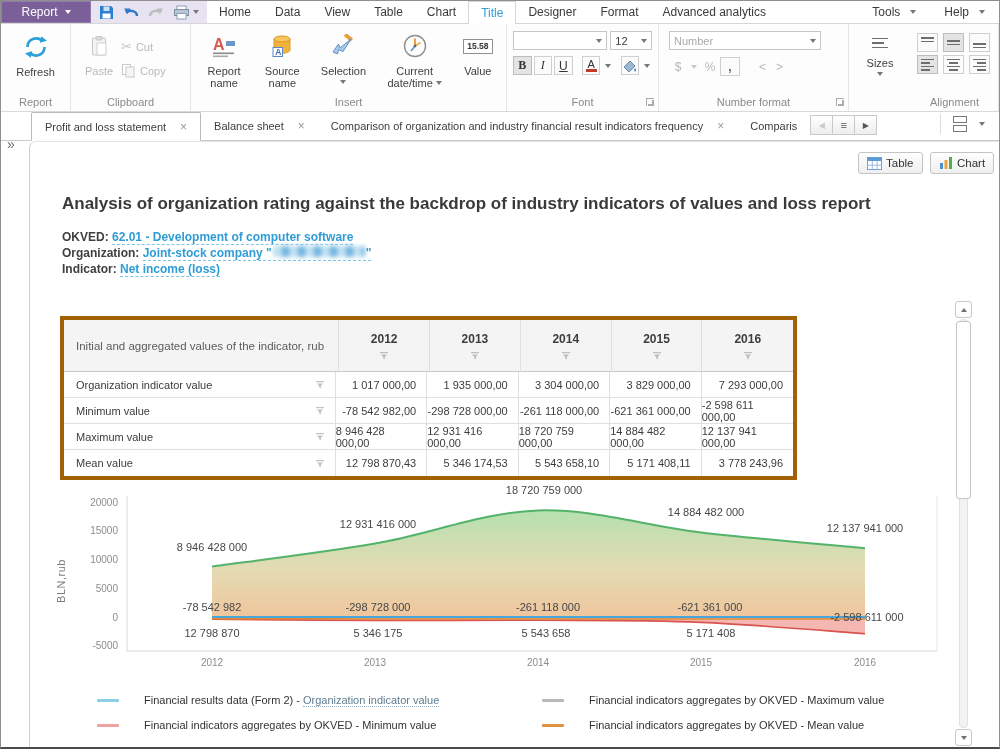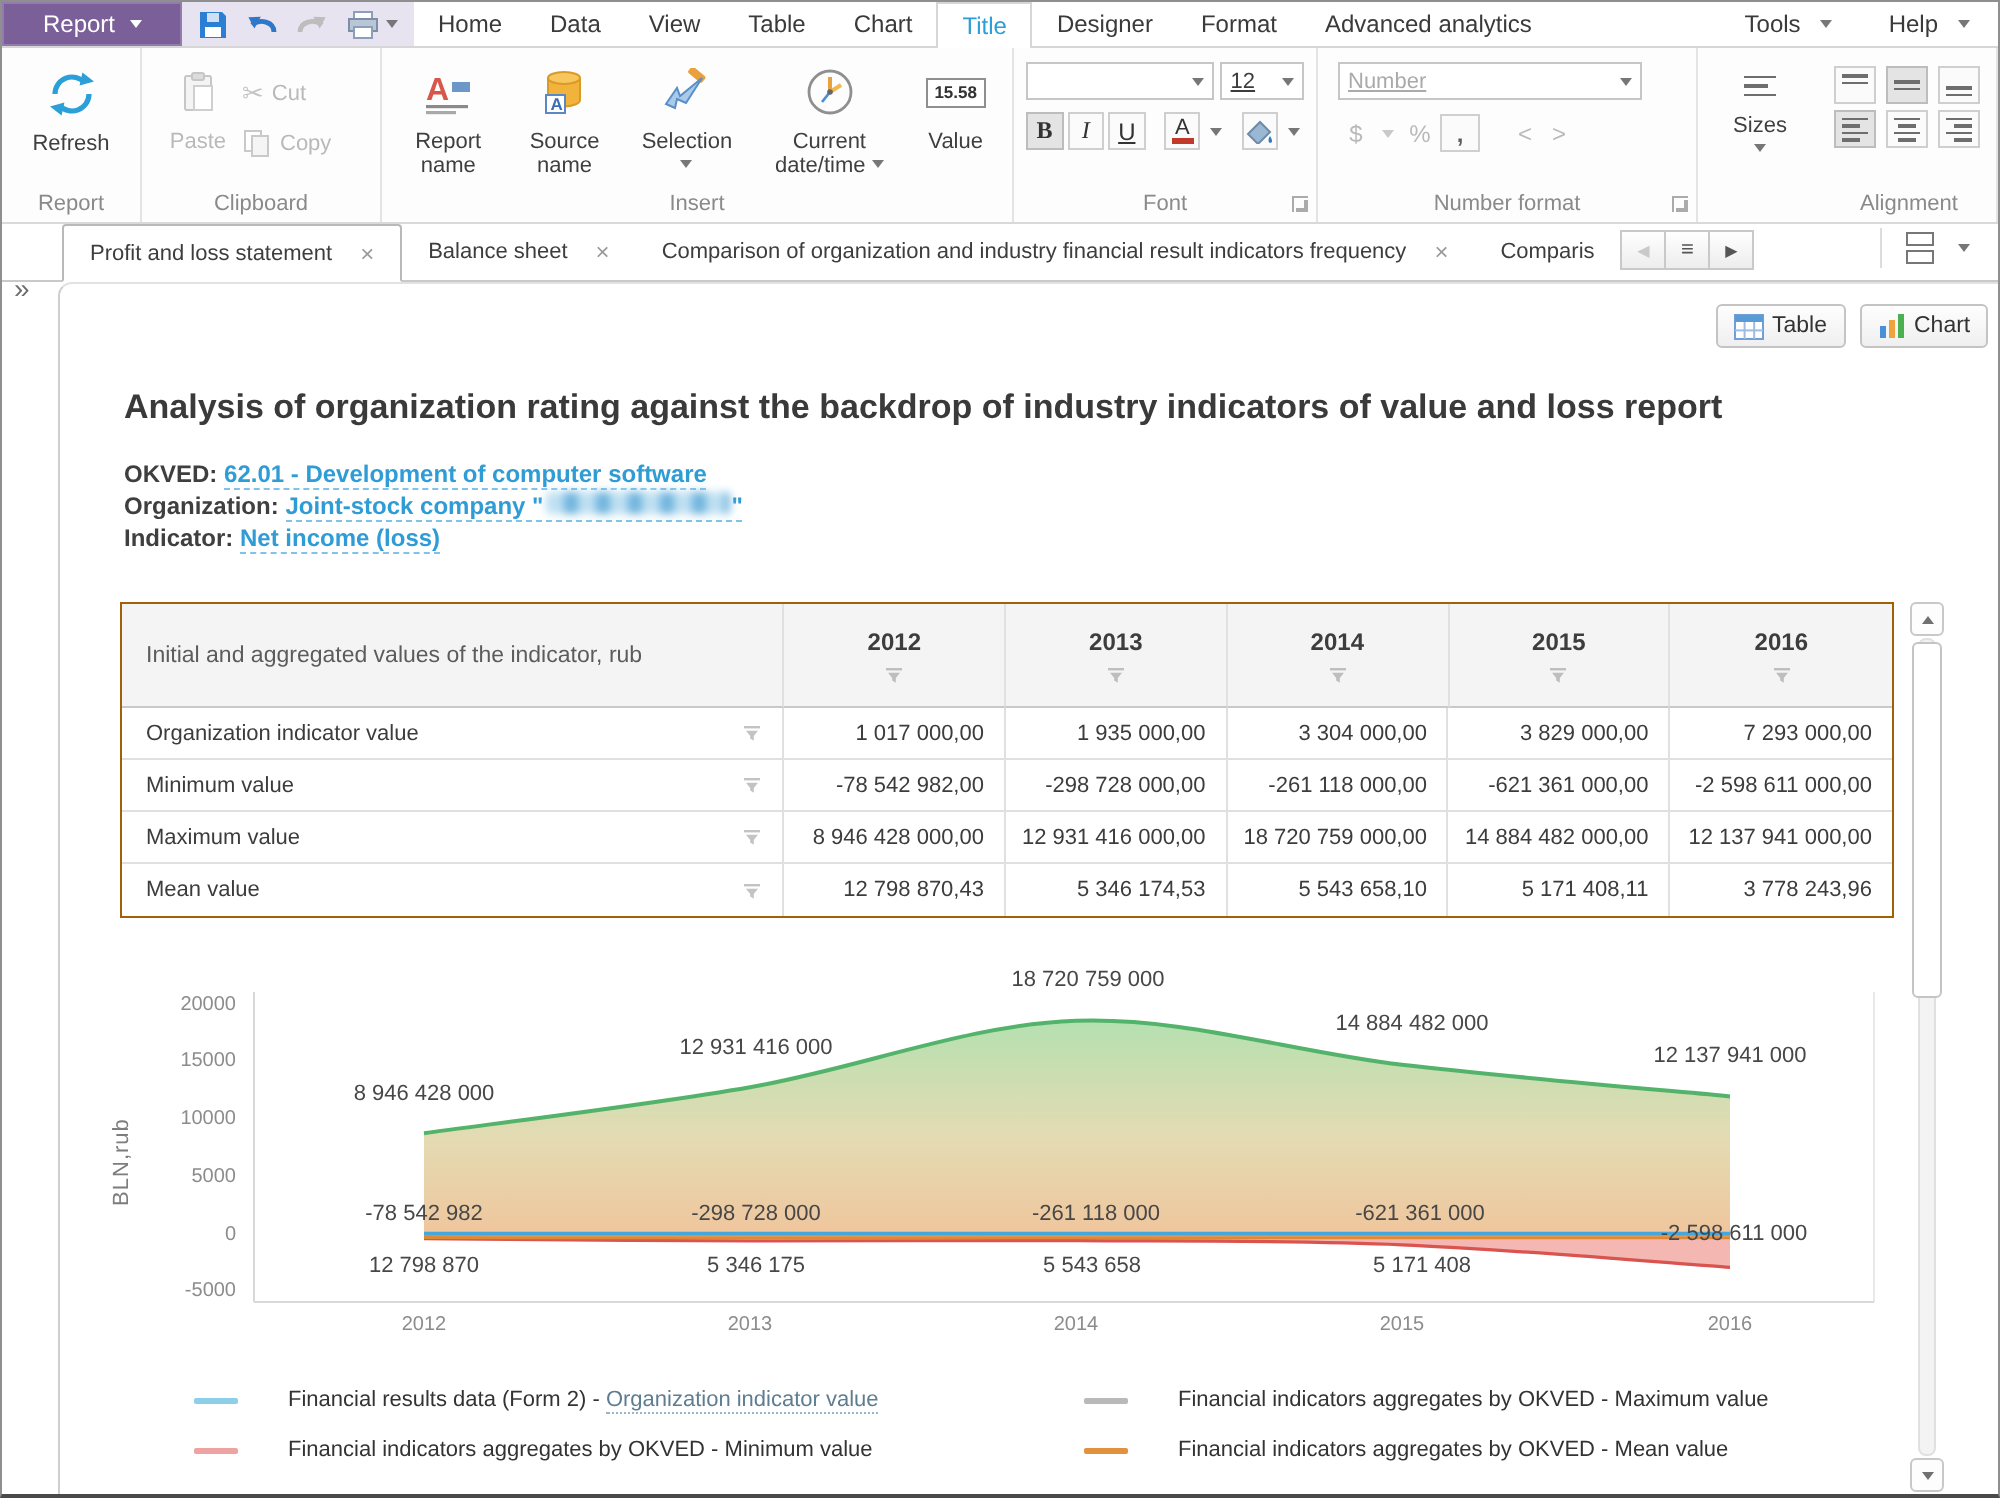--- a/index.html
+++ b/index.html
@@ -26,21 +26,21 @@
   
   .ribbon { position:absolute; left:0; top:23px; width:100%; height:88px; background:#fdfdfd; border-bottom:1px solid #d9d9d9; display:flex; }
   .rgroup { position:relative; border-right:1px solid #e4e4e4; height:100%; padding-top:5px; }
   .rgroup-label { position:absolute; bottom:3px; left:0; width:100%; text-align:center; font-size:11px; color:#8a8a8a; }
   .launcher { position:absolute; right:4px; bottom:5px; width:8px; height:8px; border-top:1px solid #ababab; border-left:1px solid #ababab; }
   .launcher::after { content:""; position:absolute; right:0; bottom:0; width:4px; height:4px; border-right:2px solid #ababab; border-bottom:2px solid #ababab; }
   .bigbtn { display:flex; flex-direction:column; align-items:center; justify-content:flex-start; font-size:11px; color:#3f3f3f; text-align:center; line-height:12px; }
   .bigbtn .ic { height:30px; display:flex; align-items:center; justify-content:center; margin-bottom:4px; }
   .disabled { color:#b9b9b9 !important; }
   .smallrow { display:flex; align-items:center; gap:4px; font-size:11px; color:#b9b9b9; }
-  .combo { border:1px solid #c6c6c6; background:#fff; height:19px; display:flex; align-items:center; font-size:11px; padding:0 4px;text-decoration:underline; }
+  .combo { border:1px solid #c6c6c6; background:#fff; height:19px; display:flex; align-items:center; font-size:11px; padding:0 4px; }
   .combo .dn { margin-left:auto; }
   .sqbtn { width:21px; height:19px; border:1px solid transparent; display:flex; align-items:center; justify-content:center; font-size:12px; color:#333; background:transparent; }
   .sqbtn.bordered { border-color:#cfcfcf; background:#fbfbfb; }
   .sqbtn.pressed { background:#e4e4e4; border-color:#bdbdbd; }
   .alignicon { width:13px; display:flex; flex-direction:column; gap:2px; }
   .alignicon span { height:1.5px; background:#6e6e6e; display:block; }
 
   
   .tabstrip { position:absolute; left:0; top:111px; width:100%; height:29px; border-bottom:1px solid #c9c9c9; display:flex; align-items:flex-end; background:#fff; }
   .tabs { display:flex; align-items:flex-end; margin-left:30px; height:100%; }
@@ -64,21 +64,21 @@
            border-left:1px solid #cfcfcf; border-top:1px solid #e2e2e2; border-top-left-radius:7px; }
   .toggle-btn { position:absolute; height:22px; border:1px solid #c4c4c4; border-radius:3px; background:linear-gradient(#fefefe,#efefef);
                 display:flex; align-items:center; gap:4px; font-size:11.5px; color:#333; padding:0 8px; top:10px; }
   .rpt-title { position:absolute; left:32px; top:52px; font-size:17px; font-weight:bold; color:#3a3a3a; white-space:nowrap; }
   .param-line { position:absolute; left:32px; font-size:12px; font-weight:bold; color:#3f3f3f; white-space:nowrap; }
   .plink { color:#2f9cd6; font-weight:bold; border-bottom:1px dashed #7fc3e8; text-decoration:none; }
   .blurred { display:inline-block; width:92px; height:11px; vertical-align:baseline; margin:0 1px;
              background:repeating-linear-gradient(90deg,#bfe0f2 0 9px,#6fb4dd 9px 16px); filter:blur(2px); border-radius:2px; }
 
   
-  .dtable { position:absolute; left:30px; top:159px; width:887px; border:1px solid #a16207; font-size:11px; color:#3c3c3c; }
+  .dtable { position:absolute; left:30px; top:174px; width:737px; border:4px solid #a16207; font-size:11px; color:#3c3c3c; }
   .trow { display:flex; }
   .tcell { border-right:1px solid #e0e0e0; border-bottom:1px solid #e0e0e0; }
   .tcell:last-child { border-right:none; }
   .trow:last-child .tcell { border-bottom:none; }
   .lblcol { width:332px; display:flex; align-items:center; padding:0 10px 0 12px; }
   .yearcol { width:111px; }
   .thead .tcell { background:#f4f4f4; border-bottom:1px solid #c9c9c9; height:52px; }
   .thead .lblcol { font-size:11.5px; color:#5c5c5c; }
   .thead .yearcol { display:flex; flex-direction:column; align-items:center; justify-content:center; gap:5px; }
   .year-txt { font-weight:bold; font-size:12px; color:#3d3d3d; }
@@ -438,21 +438,21 @@
   </div>
   <div class="toggle-btn" style="left:900px;">
     <svg width="14" height="14" viewBox="0 0 14 14">
         <rect x="1" y="7" width="3" height="6" fill="#4a90d9"></rect>
         <rect x="5.5" y="4" width="3" height="9" fill="#f0a33c"></rect>
         <rect x="10" y="1" width="3" height="12" fill="#4caf50"></rect>
       </svg>
     <span>Chart</span>
   </div>
 
-  <div class="rpt-title">Analysis of organization rating against the backdrop of industry indicators of value and loss report</div>
+  <div class="rpt-title">Analysis of organization rating against the backdrop of industry indicators of values and loss report</div>
 
   <div class="param-line" style="top:88px;">
     <span>OKVED:</span>
     <a class="plink" href="#">62.01 - Development of computer software</a>
   </div>
   <div class="param-line" style="top:104px;">
     <span>Organization:</span>
     <a class="plink" href="#"><span>Joint-stock company "</span><span class="blurred"></span><span>"</span></a>
   </div>
   <div class="param-line" style="top:120px;">

